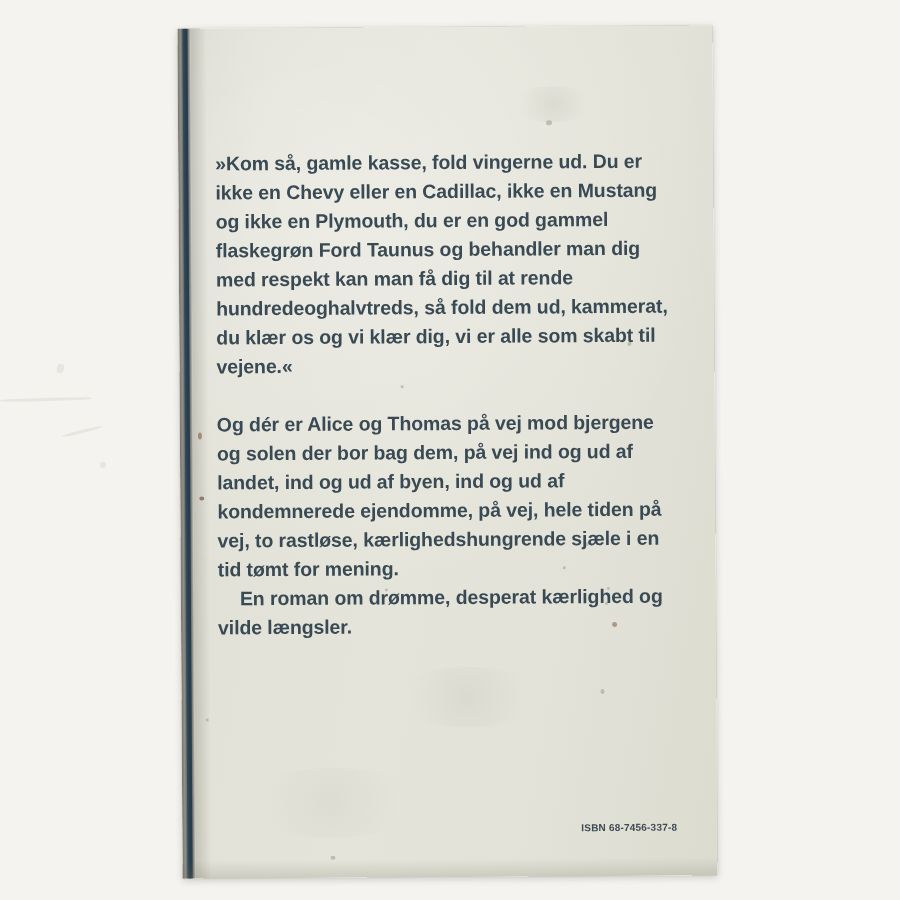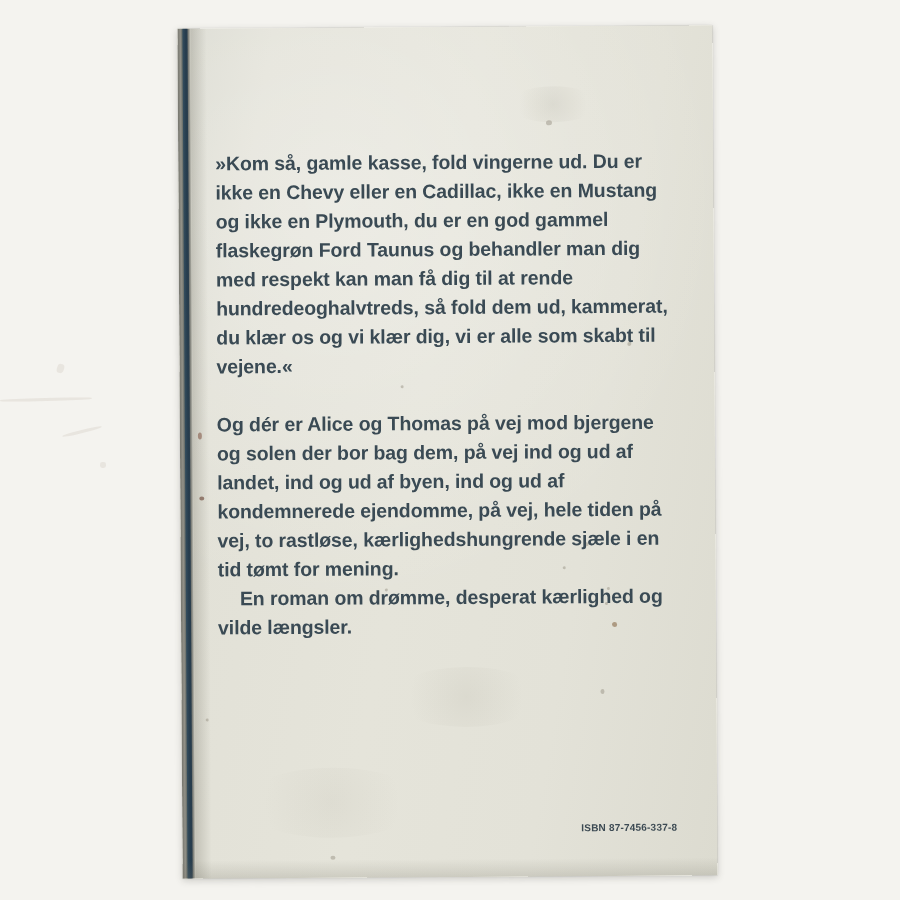--- a/index.html
+++ b/index.html
@@ -154,15 +154,15 @@
   <div class="smudge" style="left:210px; top:640px; width:150px; height:60px; opacity:.28;"></div>
   <div class="smudge" style="left:60px;  top:740px; width:180px; height:70px; opacity:.22;"></div>
 
   <div class="text-block">
     <p>»Kom så, gamle kasse, fold vingerne ud. Du er ikke en Chevy eller en Cadillac, ikke en Mustang og ikke en Plymouth, du er en god gammel flaskegrøn Ford Taunus og behandler man dig med respekt kan man få dig til at rende hundredeoghalvtreds, så fold dem ud, kammerat, du klær os og vi klær dig, vi er alle som skabt til vejene.«</p>
     <div class="para-gap"></div>
     <p>Og dér er Alice og Thomas på vej mod bjergene og solen der bor bag dem, på vej ind og ud af landet, ind og ud af byen, ind og ud af kondemnerede ejendomme, på vej, hele tiden på vej, to rastløse, kærlighedshungrende sjæle i en tid tømt for mening.</p>
     <p class="indent">En roman om drømme, desperat kærlighed og vilde længsler.</p>
   </div>
 
-  <div class="isbn">ISBN 87-7456-337-8</div>
+  <div class="isbn">ISBN 68-7456-337-8</div>
 
 </div>
 
 </body></html>

